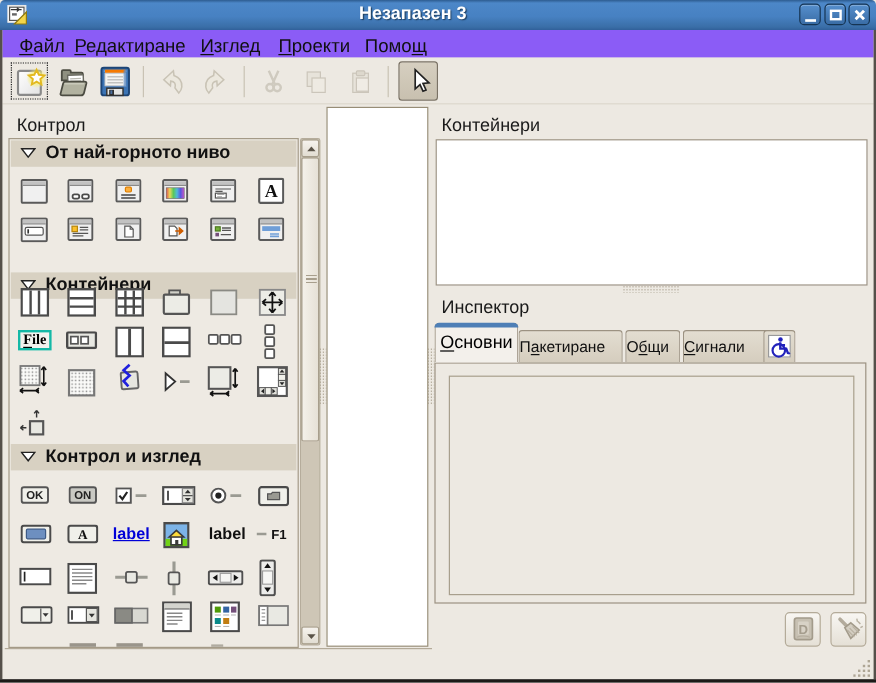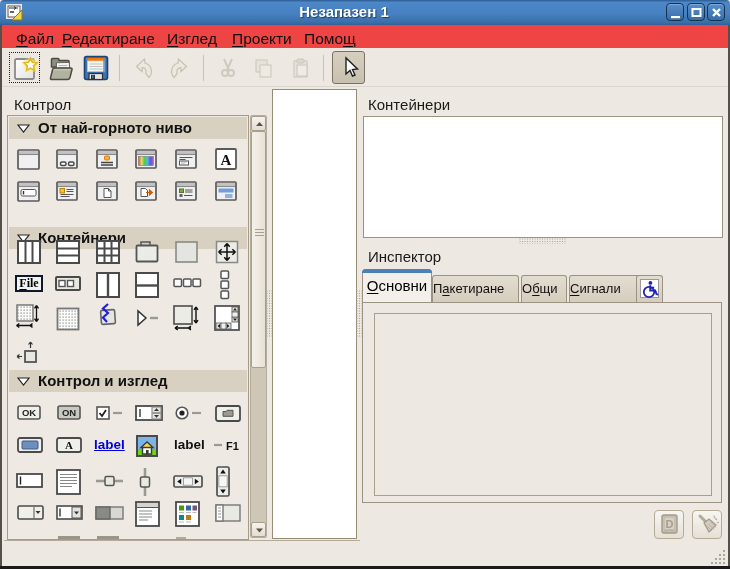--- a/index.html
+++ b/index.html
@@ -15,21 +15,21 @@
   font-size:15px; font-weight:bold; color:#fff; text-shadow:1px 1px 1px #1e3f60; }
 .tbtn { position:absolute; top:3px; width:18px; height:18px; border:1px solid #163452;
   border-radius:4px; background:linear-gradient(#568fcd, #3a6da6);
   box-shadow:inset 0 1px 0 rgba(255,255,255,.25); }
 .tbtn svg { position:absolute; left:0; top:0; }
 #borderL { position:absolute; left:0; top:25px; width:2px; height:541px; background:#55504a; }
 #borderR { position:absolute; left:728px; top:25px; width:2px; height:541px; background:#55504a; }
 #borderB { position:absolute; left:0; top:566px; width:730px; height:3px; background:#1c1a18; }
 
 
-#menubar { position:absolute; left:2px; top:25px; width:726px; height:23px; background:#ef4444; }
+#menubar { position:absolute; left:2px; top:25px; width:726px; height:23px; background:#8b5cf6; }
 .mitem { position:absolute; top:5px; font-size:15.5px; color:#101010; }
 
 
 #toolbar { position:absolute; left:2px; top:48px; width:726px; height:39px; background:#EDE9E2;
   border-bottom:1px solid #DCD7CD; }
 .tsep { position:absolute; top:55px; width:1px; height:26px; background:#C9C2B4; }
 
 
 .plabel { position:absolute; font-size:15px; color:#1a1a1a; }
 
@@ -78,21 +78,21 @@
 #statusbar { position:absolute; left:2px; top:543px; width:726px; height:23px;
   background:#EDE9E2; }
 #resizegrip { position:absolute; left:711px; top:549px; }
 .pi { position:absolute; }
 u { text-decoration:underline; text-underline-offset:2px; }
 </style>
 </head>
 <body>
 
 <div id="titlebar"></div>
-<div id="title">Незапазен 1</div>
+<div id="title">Незапазен 3</div>
 <svg class="abs" style="left:6px;top:4px" width="17" height="17" viewBox="0 0 17 17">
   <rect x="0.5" y="0.5" width="15" height="14" fill="#fafafa" stroke="#e8e8e8"></rect>
   <rect x="2" y="2" width="12" height="11" fill="#fff" stroke="#555" stroke-width="1"></rect>
   <path d="M3 4h9M10 4l-2-1.5M10 4l-2 1.5" stroke="#333" fill="none"></path>
   <rect x="4" y="7" width="4" height="2" fill="#666"></rect>
   <path d="M16 16 L16 6 L6 16 Z" fill="#f3d54a" stroke="#8f7a10" stroke-width="1"></path>
 </svg>
 <div class="tbtn" style="left:666px">
     <svg width="18" height="18">
       <rect x="4" y="12" width="9" height="2.2" fill="#fff"></rect>
@@ -535,21 +535,21 @@
     <rect x="6" y="2" width="9" height="5" fill="#d0d0c8" stroke="#555" stroke-width="1.5"></rect>
     <rect x="1.5" y="5.5" width="21" height="16" rx="1" fill="#ecece6" stroke="#555" stroke-width="1.8"></rect>
   </svg>
 <svg class="pi" style="left:175px;top:241px" width="23" height="22" viewBox="0 0 23 22">
     <rect x="1" y="1" width="21" height="20" fill="#e4e4e0" stroke="#8a8a84" stroke-width="1.6"></rect>
   </svg>
 <svg class="pi" style="left:215px;top:240px" width="24" height="24" viewBox="0 0 24 24">
     <rect x="1.5" y="1.5" width="21" height="21" fill="#ecece6" stroke="#888" stroke-width="1.5"></rect>
     <path d="M12 3.5 v17 M3.5 12 h17 M12 3.5 l-2.7 3.2 M12 3.5 l2.7 3.2 M12 20.5 l-2.7-3.2 M12 20.5 l2.7-3.2 M3.5 12 l3.2-2.7 M3.5 12 l3.2 2.7 M20.5 12 l-3.2-2.7 M20.5 12 l-3.2 2.7" stroke="#111" stroke-width="1.5" fill="none"></path>
   </svg>
-<div class="pi" style="left:15px;top:275px;width:28px;height:17px;border:2px solid #0f172a;background:#f2f2ee;font-family:'Liberation Serif';font-weight:bold;font-size:12px;text-align:center;line-height:13px"><u>F</u>ile</div>
+<div class="pi" style="left:15px;top:275px;width:28px;height:17px;border:2px solid #14b8a6;background:#f2f2ee;font-family:'Liberation Serif';font-weight:bold;font-size:12px;text-align:center;line-height:13px"><u>F</u>ile</div>
 <svg class="pi" style="left:55px;top:276px" width="26" height="15" viewBox="0 0 26 15">
     <rect x="1" y="1" width="24" height="13" rx="1" fill="#e8e8e2" stroke="#4a4a4a" stroke-width="2"></rect>
     <rect x="4" y="4.5" width="6" height="6" fill="#fff" stroke="#555" stroke-width="1.4"></rect>
     <rect x="12.5" y="4.5" width="6" height="6" fill="#fff" stroke="#555" stroke-width="1.4"></rect>
   </svg>
 <svg class="pi" style="left:96px;top:272px" width="24" height="26" viewBox="0 0 24 26">
     <rect x="1" y="1" width="22" height="24" fill="#fff" stroke="#4a4a4a" stroke-width="2"></rect>
     <path d="M12 2 v23" stroke="#4a4a4a" stroke-width="2.4"></path>
   </svg>
 <svg class="pi" style="left:135px;top:272px" width="24" height="26" viewBox="0 0 24 26">

